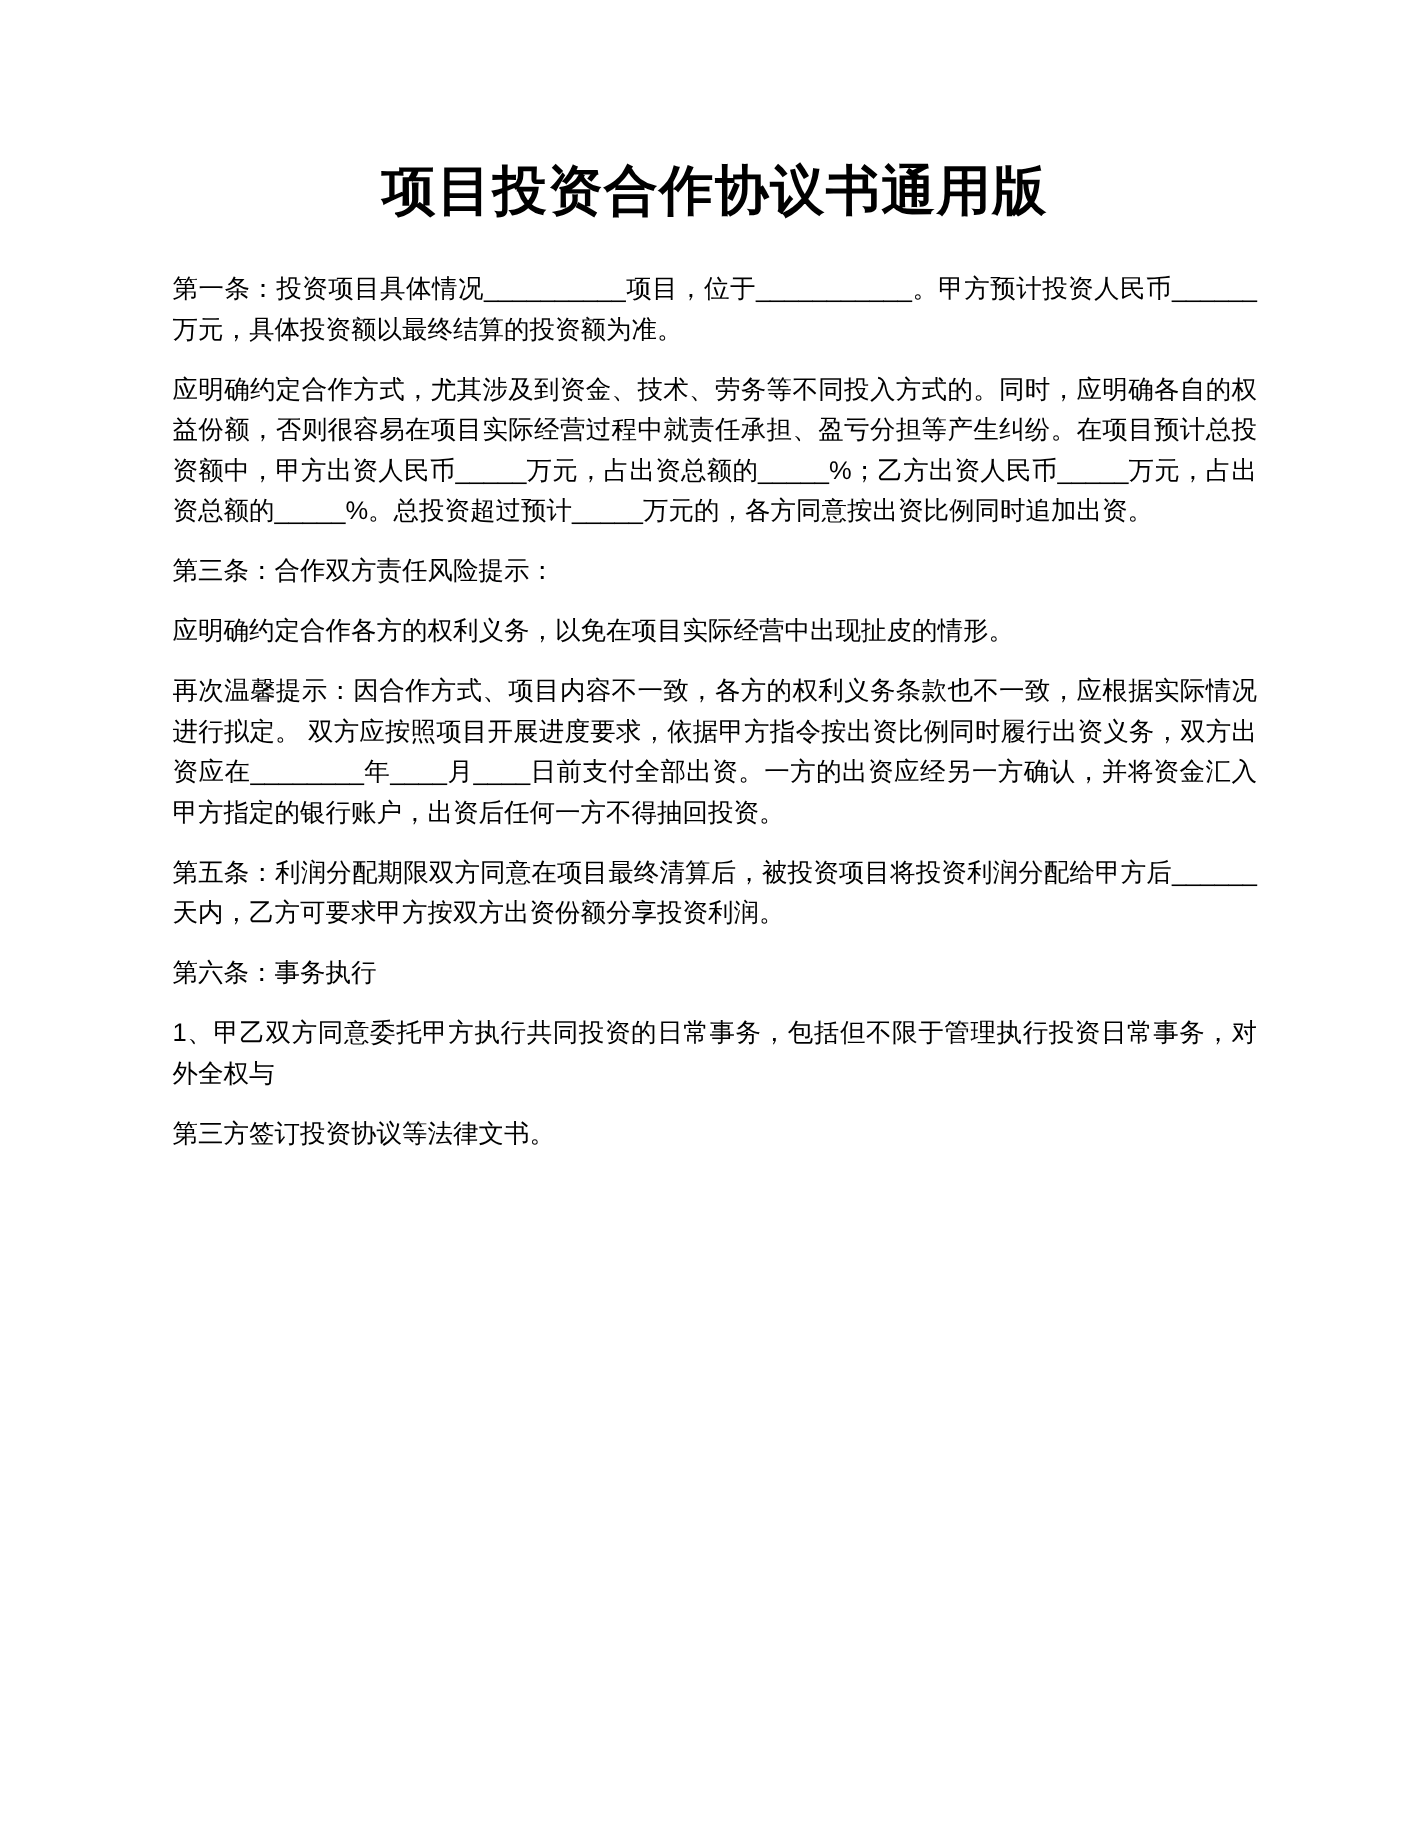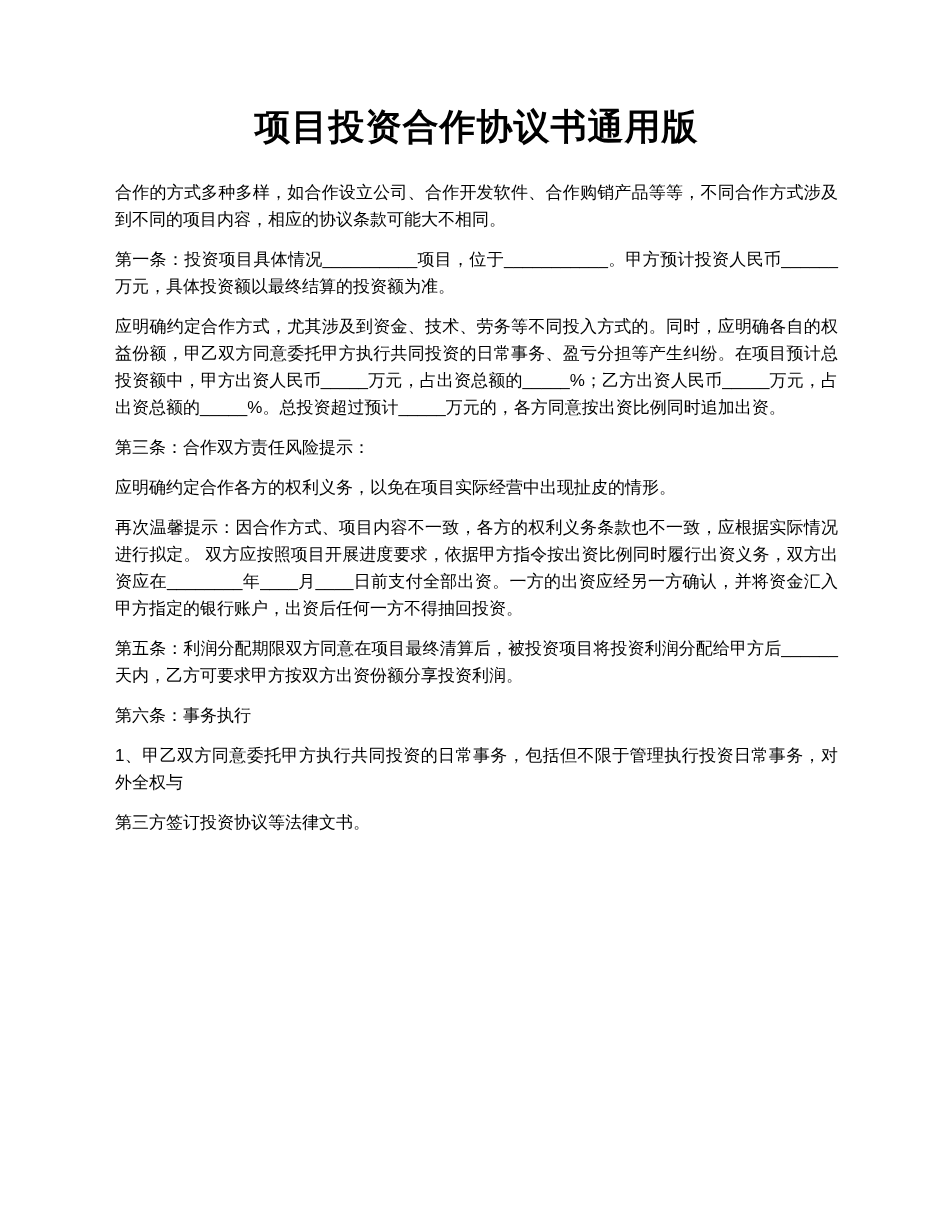--- a/index.html
+++ b/index.html
@@ -41,23 +41,22 @@
   .paragraphs span.b {
     font-weight: 400;
   }
 </style>
 </head>
 <body>
 
 <div class="page">
   <h1 class="doc-title">项目投资合作协议书通用版</h1>
   <div class="paragraphs">
-      <p><span>合作的方式多种多样，如合作设立公司、合作开发软件、合作购销产品等等，不同合作方式涉及到不同的项目内容，相应的协议条款可能大不相同。</span></p>
       <p><span class="b">第一条：投资项目具体情况</span><span>__________项目，位于___________。甲方预计投资人民币______万元，具体投资额以最终结算的投资额为准。</span></p>
-      <p><span>应明确约定合作方式，尤其涉及到资金、技术、劳务等不同投入方式的。同时，应明确各自的权益份额，甲乙双方同意委托甲方执行共同投资的日常事务、盈亏分担等产生纠纷。在项目预计总投资额中，甲方出资人民币_____万元，占出资总额的_____%；乙方出资人民币_____万元，占出资总额的_____%。总投资超过预计_____万元的，各方同意按出资比例同时追加出资。</span></p>
+      <p><span>应明确约定合作方式，尤其涉及到资金、技术、劳务等不同投入方式的。同时，应明确各自的权益份额，否则很容易在项目实际经营过程中就责任承担、盈亏分担等产生纠纷。在项目预计总投资额中，甲方出资人民币_____万元，占出资总额的_____%；乙方出资人民币_____万元，占出资总额的_____%。总投资超过预计_____万元的，各方同意按出资比例同时追加出资。</span></p>
       <p><span class="b">第三条：合作双方责任风险提示：</span></p>
       <p><span>应明确约定合作各方的权利义务，以免在项目实际经营中出现扯皮的情形。</span></p>
       <p><span>再次温馨提示：因合作方式、项目内容不一致，各方的权利义务条款也不一致，应根据实际情况进行拟定。 双方应按照项目开展进度要求，依据甲方指令按出资比例同时履行出资义务，双方出资应在________年____月____日前支付全部出资。一方的出资应经另一方确认，并将资金汇入甲方指定的银行账户，出资后任何一方不得抽回投资。</span></p>
       <p><span class="b">第五条：利润分配期限</span><span>双方同意在项目最终清算后，被投资项目将投资利润分配给甲方后______天内，乙方可要求甲方按双方出资份额分享投资利润。</span></p>
       <p><span class="b">第六条：事务执行</span></p>
       <p><span>1、甲乙双方同意委托甲方执行共同投资的日常事务，包括但不限于管理执行投资日常事务，对外全权与</span></p>
       <p><span>第三方签订投资协议等法律文书。</span></p>
     </div>
 </div>
 

